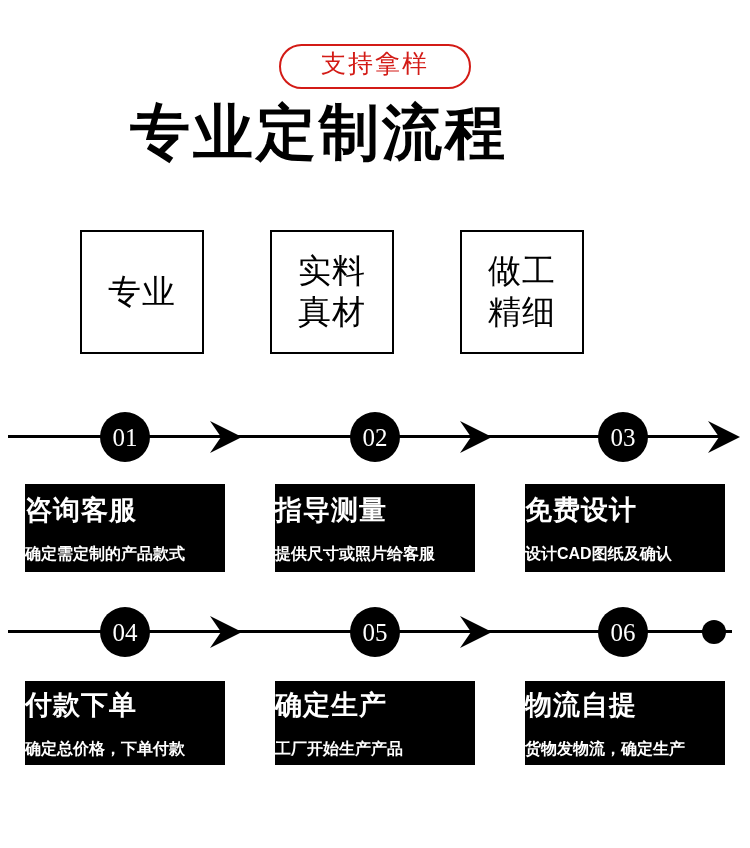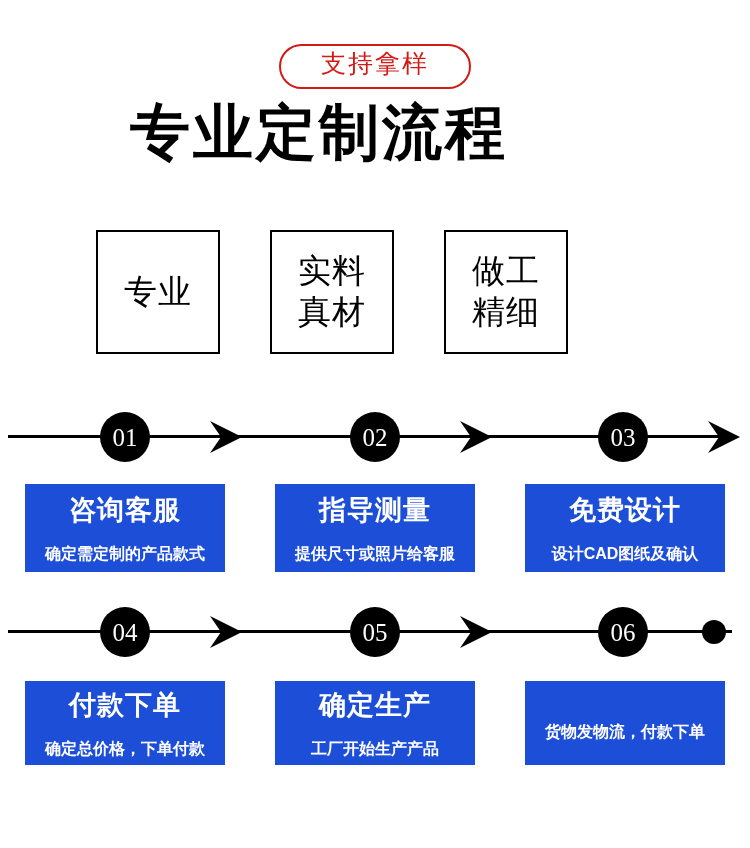--- a/index.html
+++ b/index.html
@@ -54,21 +54,21 @@
   }
 
   
   .features {
     position: absolute;
     left: 0;
     top: 230px;
     width: 664px;
     display: flex;
     justify-content: center;
-    gap: 50px;
+    gap: 66px;
   }
   .feature-box {
     width: 120px;
     height: 120px;
     border: 2px solid #000;
     display: flex;
     flex-direction: column;
     align-items: center;
     justify-content: center;
     background: #fff;
@@ -150,25 +150,24 @@
     width: 750px;
     display: flex;
     justify-content: center;
     gap: 50px;
   }
   .cards.row1 { top: 484px; }
   .cards.row2 { top: 681px; }
 
   .card {
     width: 200px;
-    background: #1d4ed8;
+    background: #000000;
     color: #ffffff;
     display: flex;
     flex-direction: column;
-    align-items: center;
     justify-content: center;
     box-sizing: border-box;
   }
   .cards.row1 .card { height: 88px; padding-top: 2px; }
   .cards.row2 .card { height: 84px; padding-top: 2px; }
 
   .card-title {
     font-size: 27px;
     line-height: 33px;
     font-weight: bold;
@@ -269,15 +268,16 @@
 <div class="cards row2">
   <div class="card">
     <div class="card-title">付款下单</div>
     <div class="card-sub">确定总价格，下单付款</div>
   </div>
   <div class="card">
     <div class="card-title">确定生产</div>
     <div class="card-sub">工厂开始生产产品</div>
   </div>
   <div class="card">
-    <div class="card-sub">货物发物流，付款下单</div>
+    <div class="card-title">物流自提</div>
+    <div class="card-sub">货物发物流，确定生产</div>
   </div>
 </div>
 
 </body></html>

